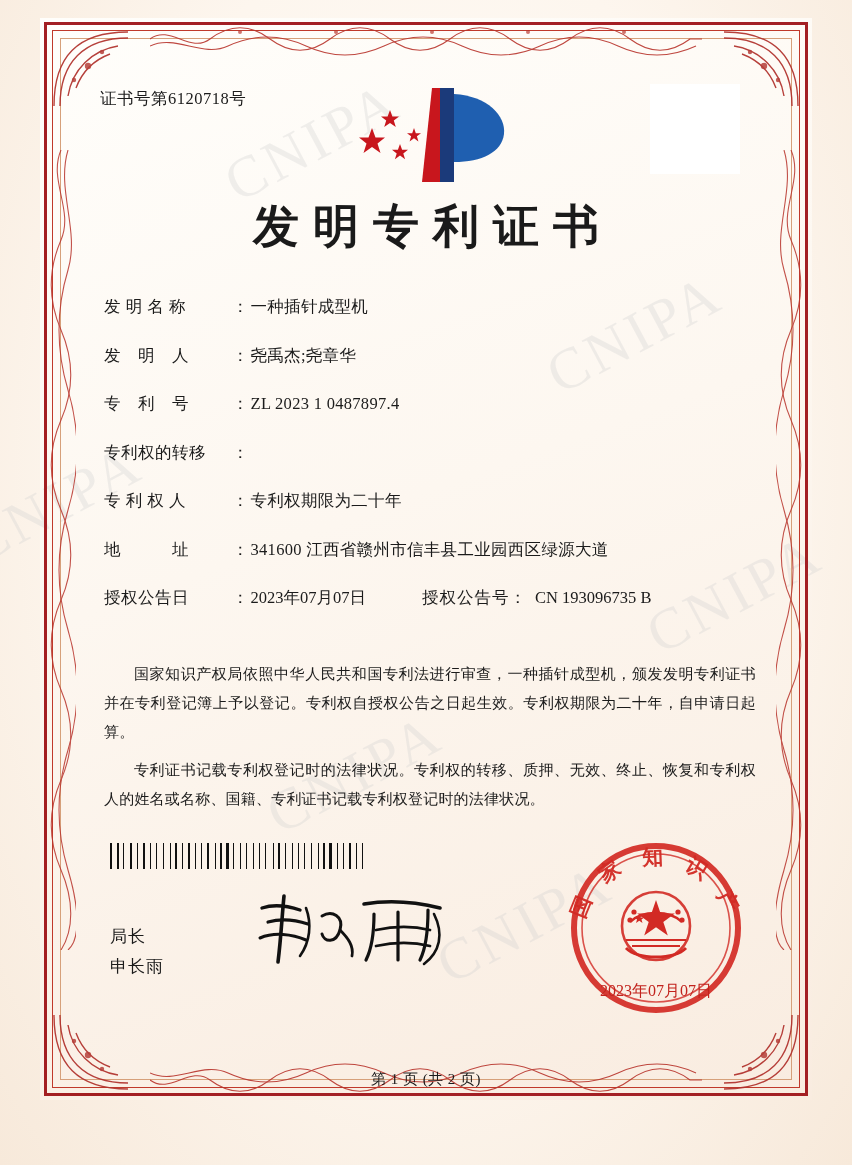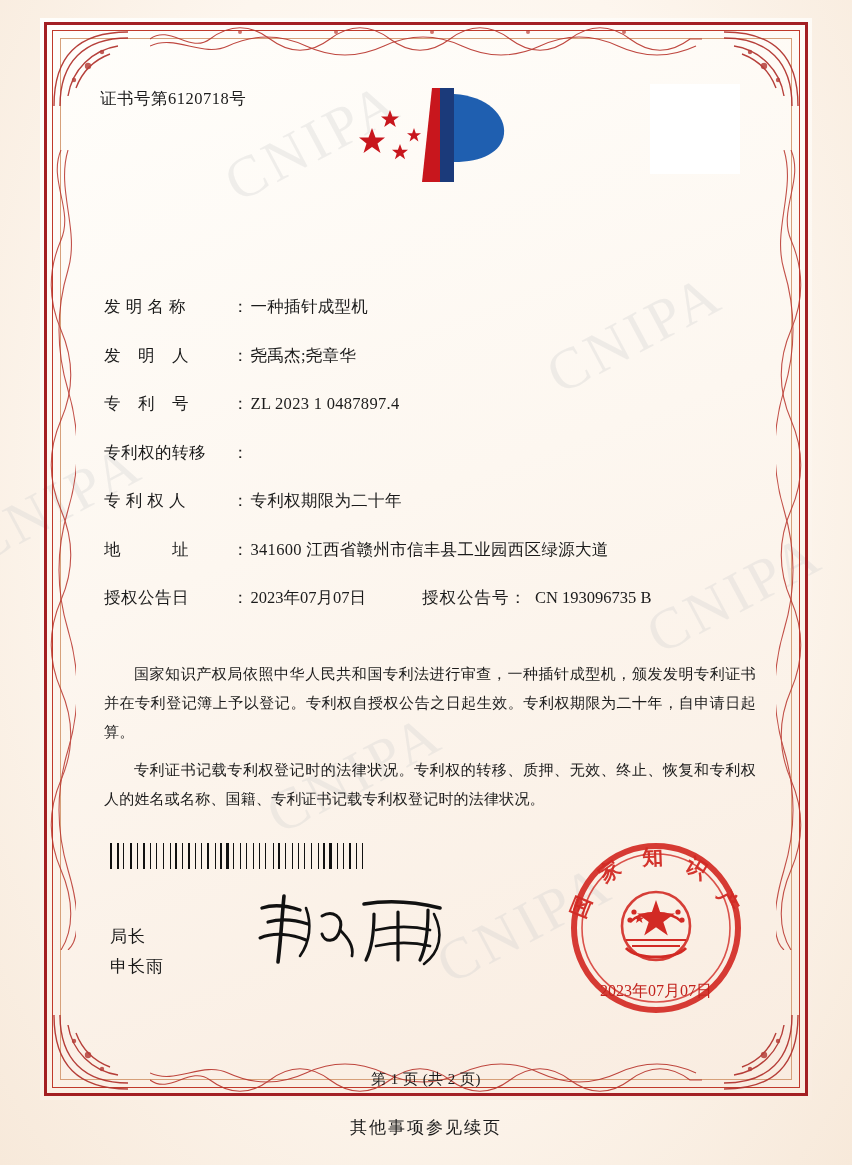--- a/index.html
+++ b/index.html
@@ -413,20 +413,21 @@
 
       <path d="M96 6 L104 6 L104 100 L86 100 Z" fill="#c8161d"></path>
 
       <path d="M104 6 L118 6 L118 100 L104 100 Z" fill="#1b3a7a"></path>
 
       <path d="M118 12 C 152 14, 170 34, 168 52 C 166 70, 146 80, 118 80 Z" fill="#1f5fb0"></path>
       <path d="M118 22 C 144 24, 158 38, 156 50 C 154 62, 140 70, 118 70 Z" fill="#f7f3ec" opacity="0"></path>
     </svg>
   </div>
 
+  <div class="doc-title">发明专利证书</div>
 
   <div class="fields">
     <div class="field-row">
       <span class="field-label">发 明 名 称</span>
       <span class="field-colon">：</span>
       <span class="field-value">一种插针成型机</span>
     </div>
     <div class="field-row">
       <span class="field-label">发　明　人</span>
       <span class="field-colon">：</span>
@@ -604,14 +605,13 @@
           <path d="M-30 14 L 30 14"></path>
           <path d="M-24 20 L 24 20"></path>
         </g>
       </g>
 
       <text x="98" y="166" text-anchor="middle" font-family="'Liberation Serif', serif" font-size="16" fill="#c2231d">2023年07月07日</text>
     </svg>
   </div>
 
   <div class="page-num">第 1 页 (共 2 页)</div>
-  <div class="continued">其他事项参见续页</div>
 </div>
 
 </body></html>

